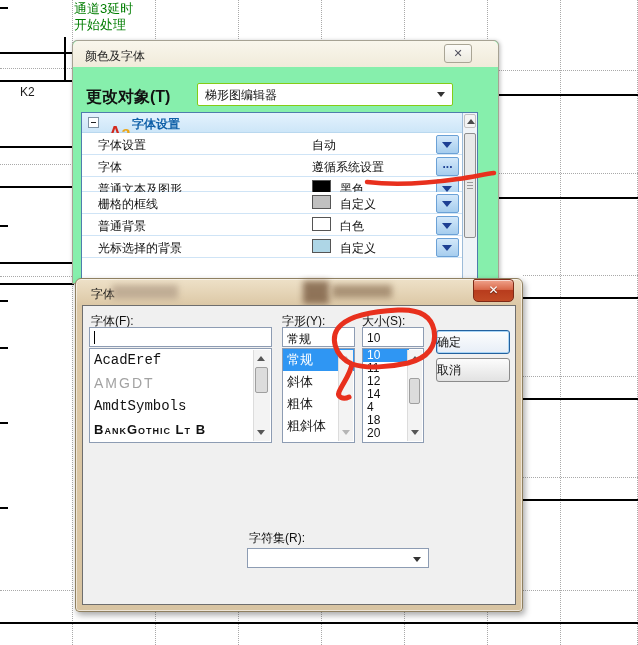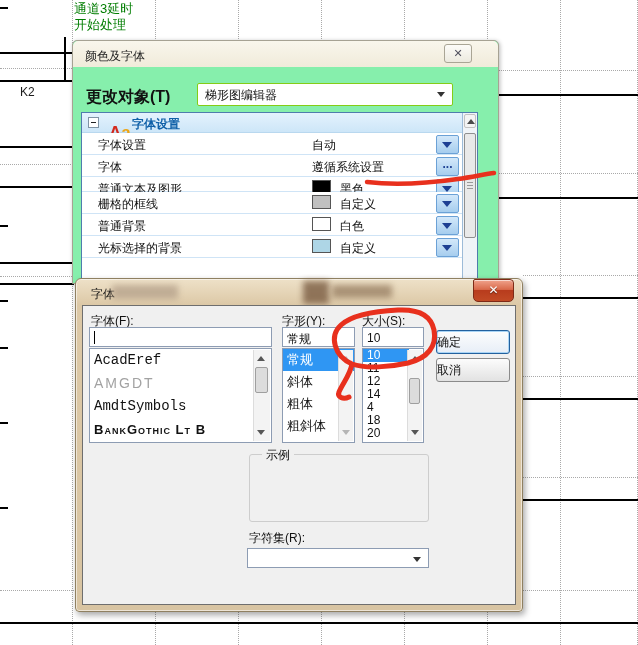--- a/index.html
+++ b/index.html
@@ -288,23 +288,20 @@
         <div class="lscroll" style="width:14px">
           <i class="tri-up"></i>
           <span class="lthumb" style="top:28px;width:11px;height:26px"></span>
           <i class="tri-dn"></i>
         </div>
       </div>
 
       <div class="btn btn-ok" style="left:353px;top:24px">确定</div>
       <div class="btn btn-cancel" style="left:353px;top:52px">取消</div>
 
-      <div class="groupbox" style="left:166px;top:148px;width:180px;height:68px">
-        <span class="grouplabel">示例</span>
-      </div>
 
       <span class="flabel" style="left:166px;top:224px">字符集(R):</span>
       <div class="combo2" style="left:164px;top:242px;width:182px;height:20px">
         <span class="etext"></span>
         <i class="combo-arrow" style="top:8px"></i>
       </div>
     </div>
   </div>
 
   <svg id="anno" width="638" height="645">

